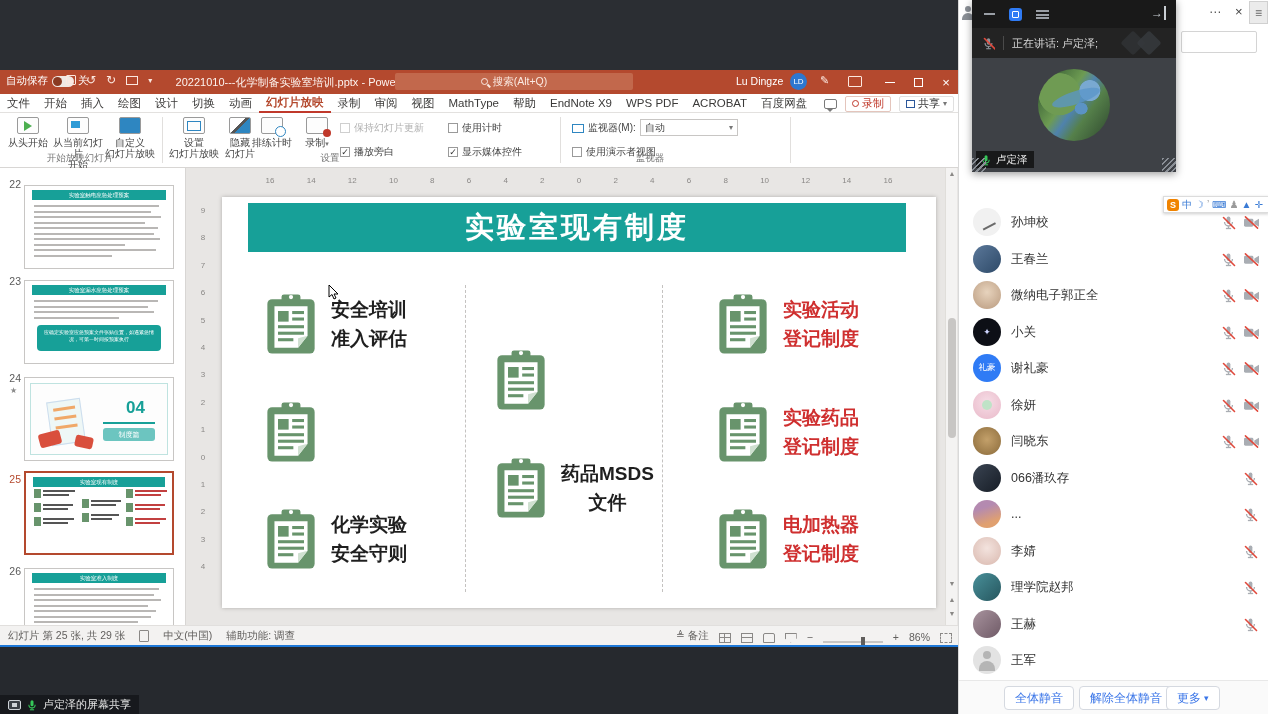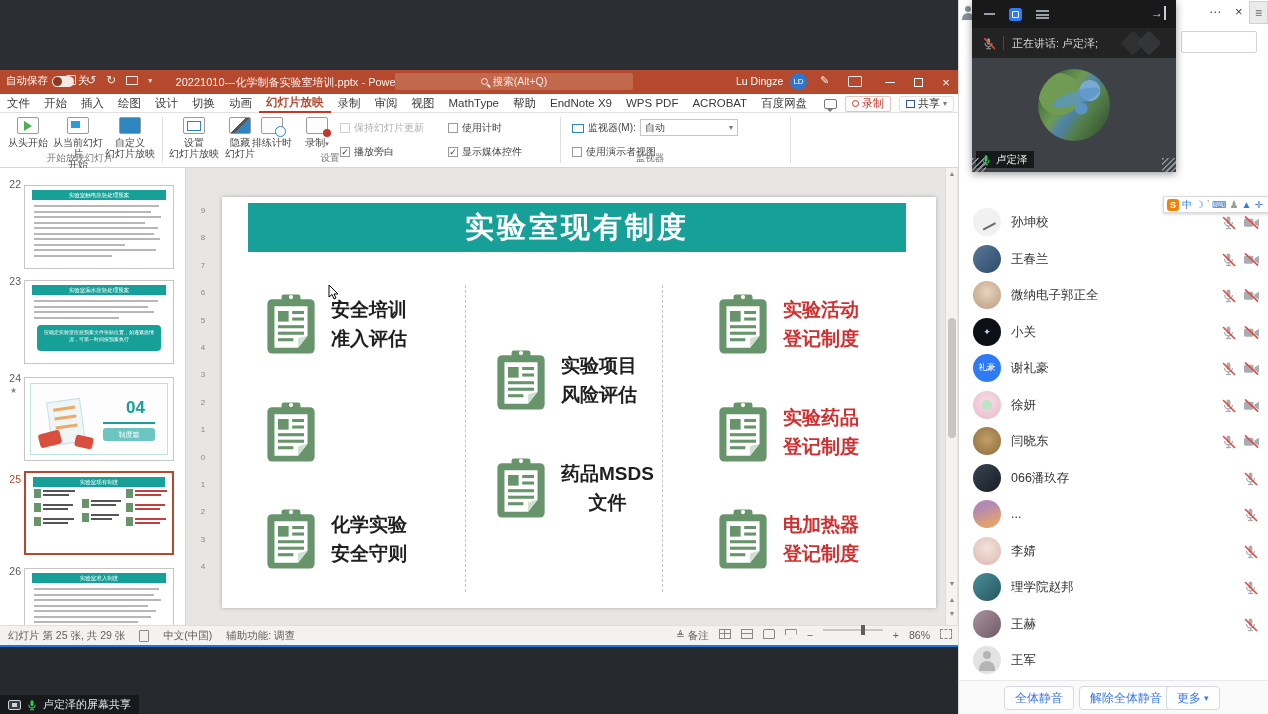--- a/index.html
+++ b/index.html
@@ -115,21 +115,21 @@
   .cursor{position:absolute;left:106px;top:88px;width:11px;height:16px;}
 
   
   .vscroll{position:absolute;left:945px;top:0;width:12px;height:457px;background:#f4f3f2;border-left:1px solid #e0deda;font-size:7px;color:#8a8886;text-align:center;}
   .vthumb{position:absolute;left:2px;top:150px;width:8px;height:120px;background:#c8c6c4;border-radius:4px;}
   .varrow{position:absolute;left:0;width:12px;}
 
   
   .statusbar{position:absolute;left:0;top:555px;width:958px;height:20px;background:#f3f2f1;border-top:1px solid #e1dfdd;font-size:10.5px;color:#605e5c;display:flex;align-items:center;}
   .statusbar .sp{margin-left:14px;white-space:nowrap;}
-  .st-right{position:absolute;right:6px;display:flex;align-items:flex-start;gap:10px;}
+  .st-right{position:absolute;right:6px;display:flex;align-items:flex-end;gap:10px;}
   .viewic{width:12px;height:10px;border:1.2px solid #8a8886;}
   .viewic.grid{background:linear-gradient(#8a8886 0 0) 50% 0/1px 100% no-repeat,linear-gradient(#8a8886 0 0) 0 50%/100% 1px no-repeat;}
   .zoomtrack{width:60px;height:2px;background:#c8c6c4;position:relative;}
   .zoomknob{position:absolute;left:38px;top:-4px;width:4px;height:10px;background:#605e5c;}
   .blueline{position:absolute;left:0;top:575px;width:958px;height:2px;background:#1e78d7;}
 
   
   .meeting{left:958px;top:0;width:310px;height:714px;background:#fff;border-left:1px solid #d9d9d9;}
   .m-strip{position:absolute;left:0;top:0;width:310px;height:28px;background:#fff;}
   .m-more{position:absolute;left:250px;top:5px;color:#555;font-size:12px;letter-spacing:1px;}
@@ -480,20 +480,21 @@
               <div class="tline" style="width:92%"></div>
             <div class="tline" style="width:98%"></div>
               <div class="tline" style="width:88%"></div>
             <div class="tline" style="width:94%"></div>
               <div class="tline" style="width:90%"></div>
             <div class="tline" style="width:80%"></div>
           </div>
         </div>
       </div>
 
+      <div class="hruler">16 14 12 10 8 6 4 2 0 2 4 6 8 10 12 14 16</div>
       <div class="vruler">9
 8
 7
 6
 5
 4
 3
 2
 1
 0
@@ -524,22 +525,20 @@
               <use href="#clipS"></use>
             </svg>
           <span class="itxt">化学实验
 安全守则</span>
         </div>
 
         <div class="item" style="left:273px;top:152px">
           <svg>
               <use href="#clipS"></use>
             </svg>
-          <span class="itxt">实验项目
-风险评估</span>
         </div>
         <div class="item" style="left:273px;top:260px">
           <svg>
               <use href="#clipS"></use>
             </svg>
           <span class="itxt" style="text-align:center">药品MSDS
 文件</span>
         </div>
 
         <div class="item red" style="left:495px;top:96px">

